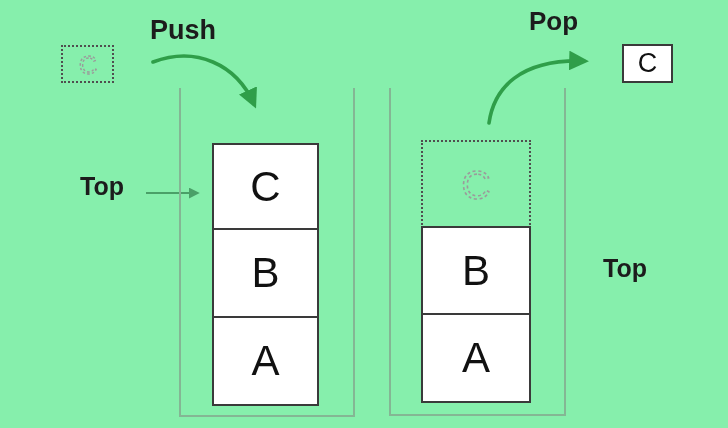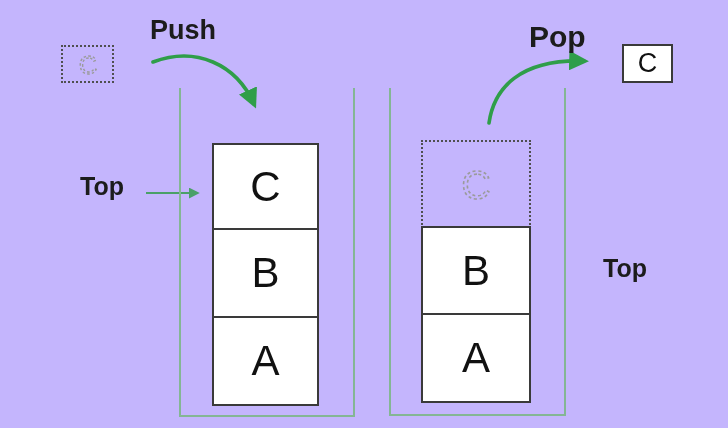--- a/index.html
+++ b/index.html
@@ -3,35 +3,35 @@
 <meta charset="utf-8">
 <style>
   html,body{margin:0;padding:0;}
   body{
     background:#e9e9e7;
     font-family:"Liberation Sans","DejaVu Sans",sans-serif;
   }
   .stage{
     position:relative;
     width:728px;height:428px;
-    background:#c4b5fd;
+    background:#86efac;
     overflow:hidden;
   }
   .overlay{
     position:absolute;left:0;top:0;width:728px;height:428px;
     pointer-events:none;
   }
   .label{
     position:absolute;
     color:#1c1c1c;
     font-weight:700;
     white-space:nowrap;
   }
   .push-label{left:150px;top:15px;font-size:27px;}
-  .pop-label{left:529px;top:20px;font-size:30px;}
+  .pop-label{left:529px;top:6px;font-size:26px;}
   .top-label-left{left:80px;top:172px;font-size:25px;}
   .top-label-right{left:603px;top:254px;font-size:25px;}
   .u-container{
     position:absolute;
     border-left:2px solid #84b694;
     border-right:2px solid #84b694;
     border-bottom:2px solid #84b694;
     background:transparent;
   }
   .u-left{left:179px;top:88px;width:172px;height:327px;}

